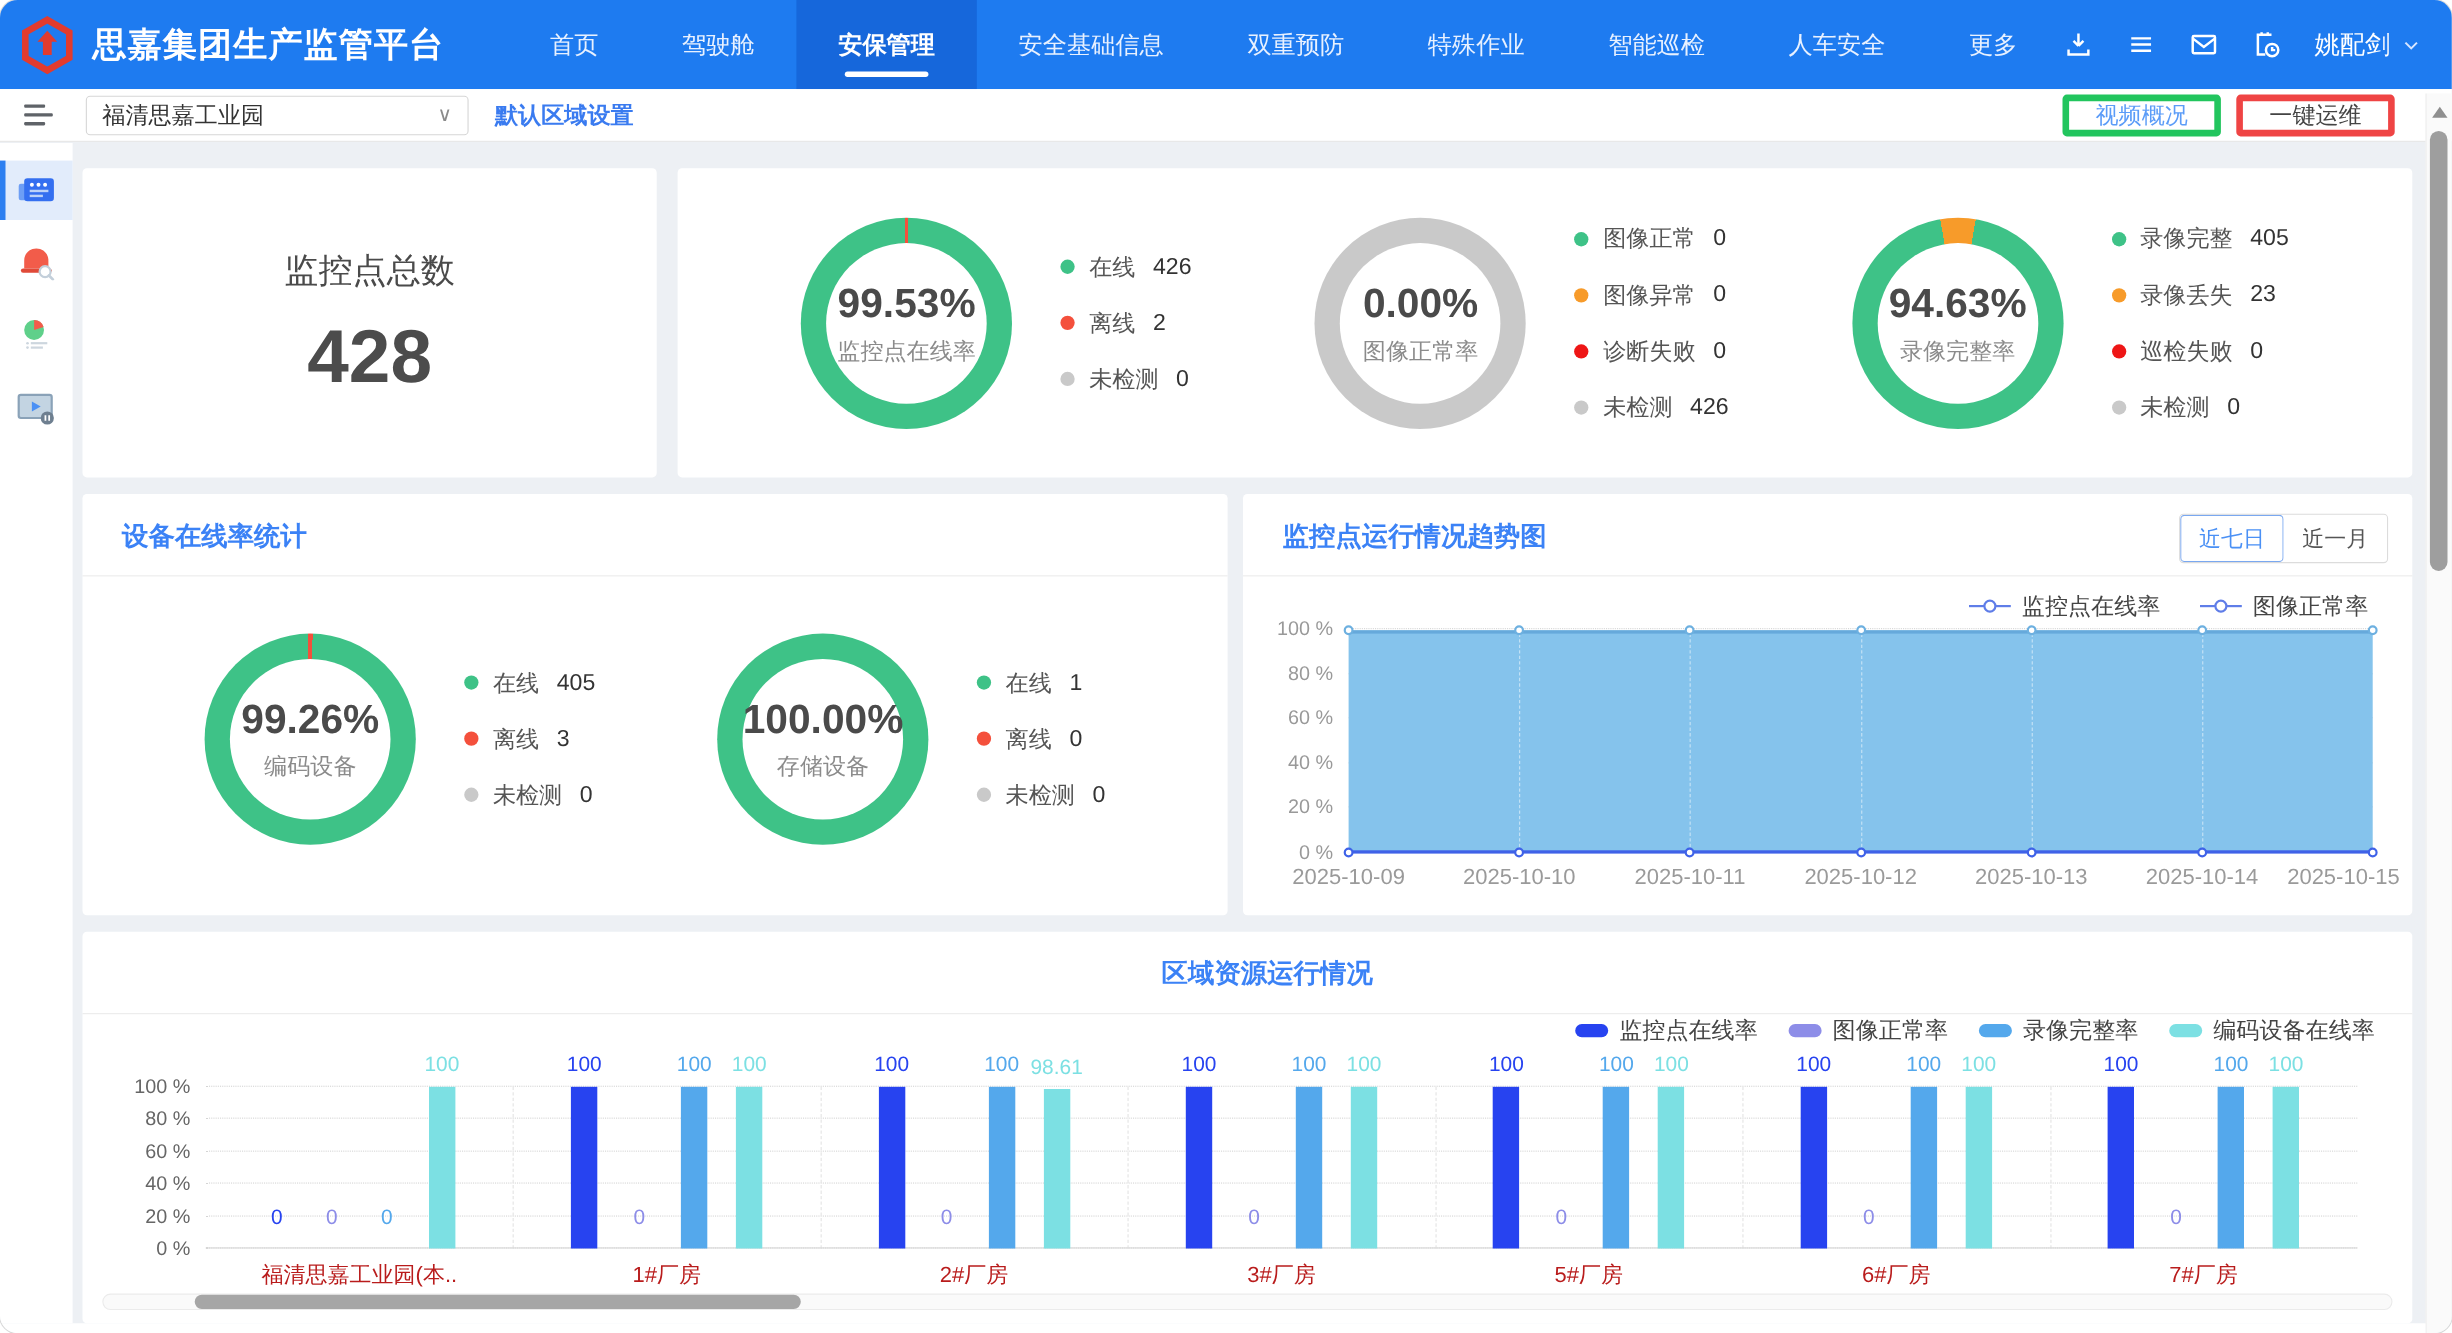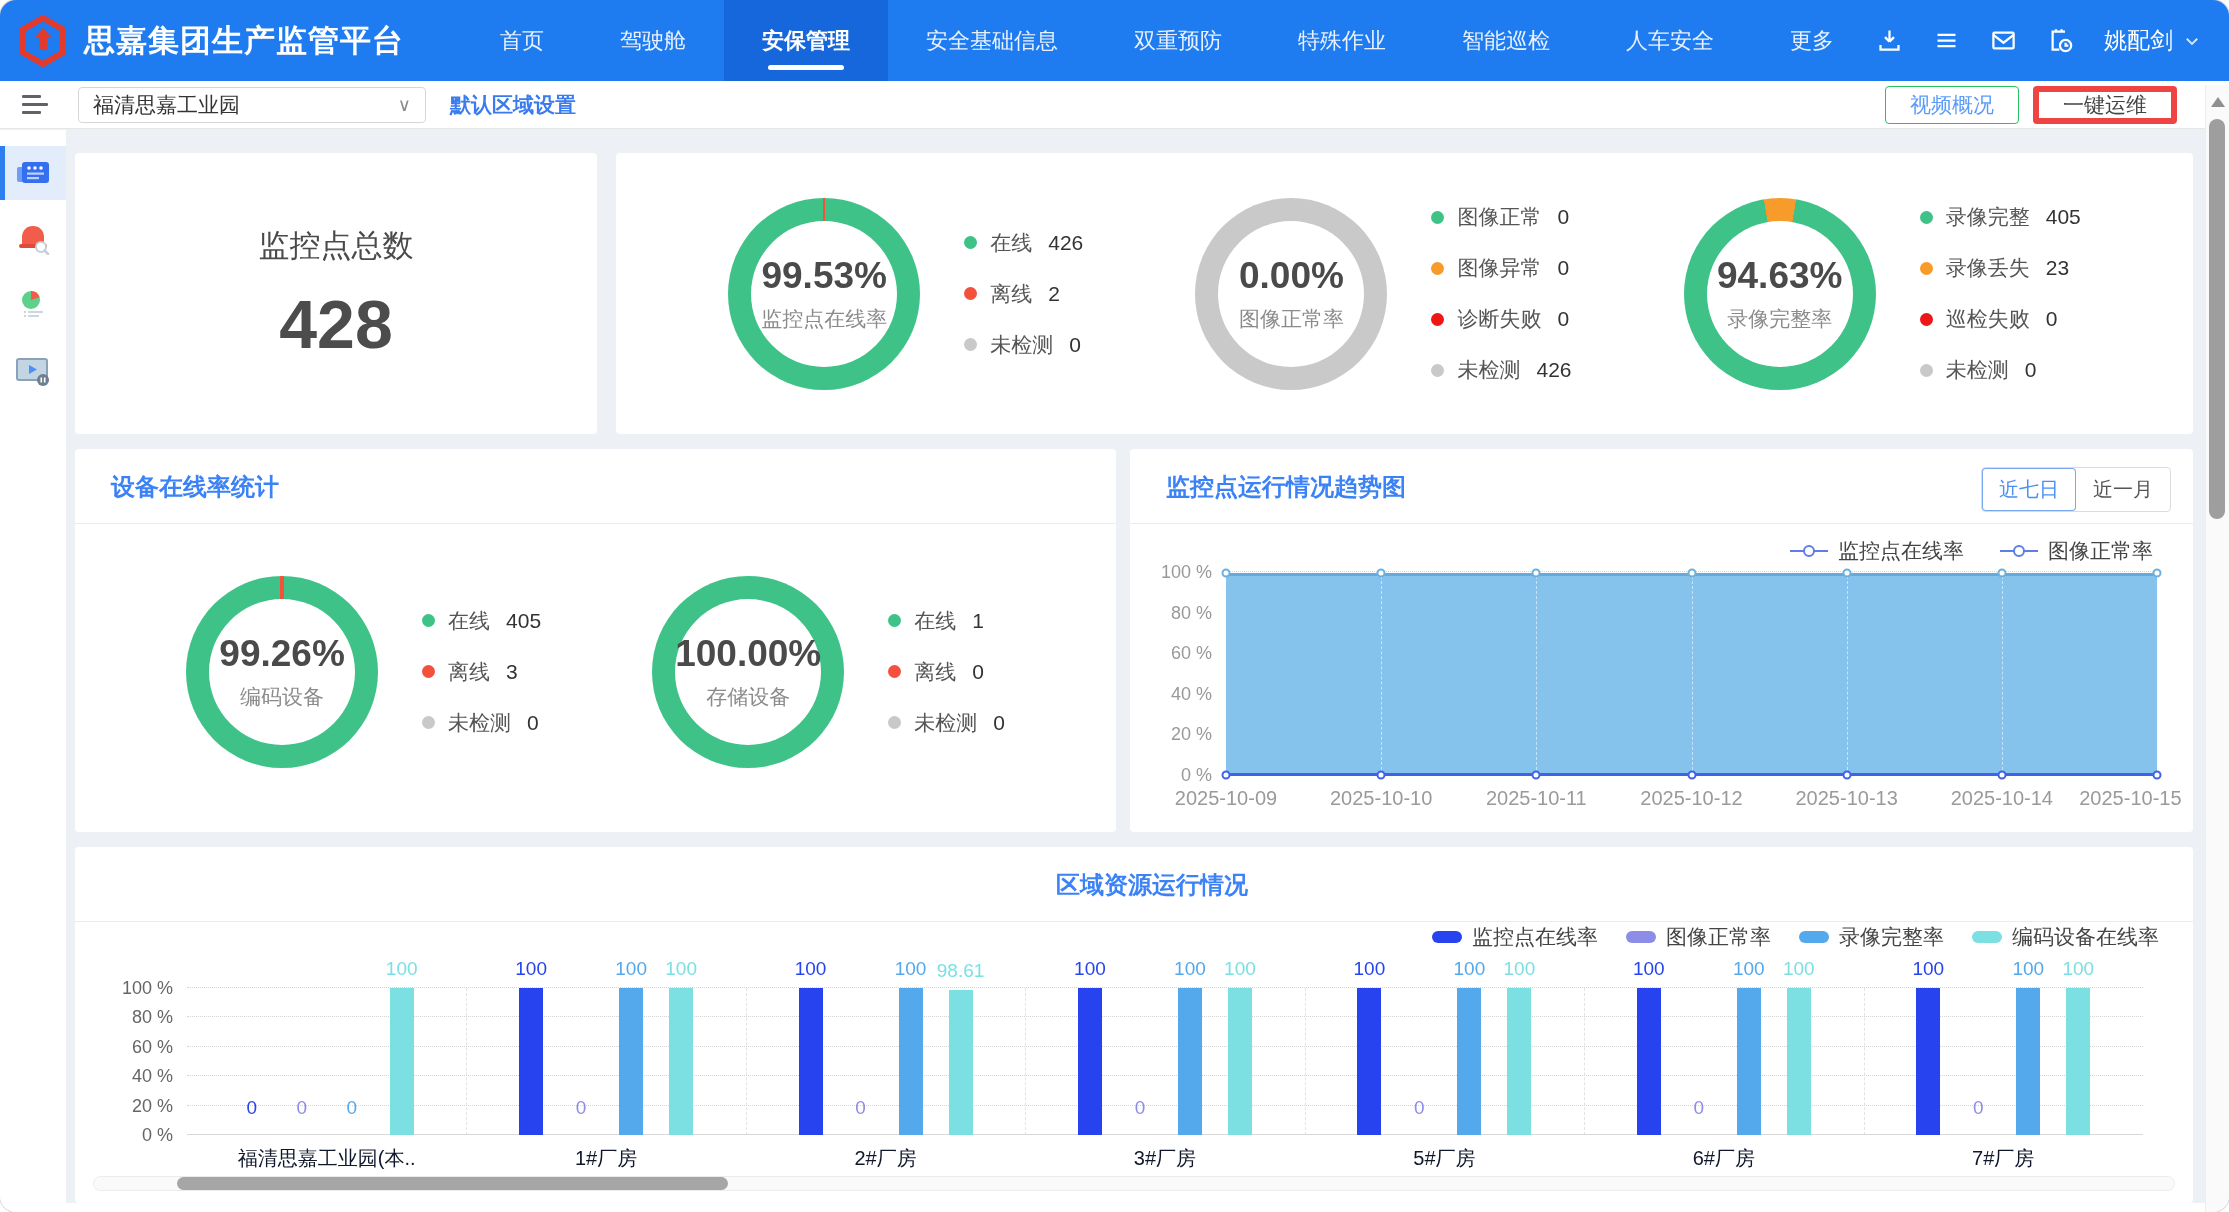--- a/index.html
+++ b/index.html
@@ -47,21 +47,21 @@
     display: flex; align-items: center; justify-content: space-between;
     padding: 0 14px; font-size: 21px; color: #333; background: #fff; cursor: pointer;
   }
   .select-caret { color: #8b8b8b; font-size: 18px; }
   .region-link { margin-left: 24px; color: #3a7bf0; font-size: 21px; font-weight: bold; cursor: pointer; }
   .toolbar-right { position: absolute; right: 52px; display: flex; }
   .btn {
     height: 38px; padding: 0 24px; font-size: 21px; display: flex; align-items: center;
     background: #fff; border-radius: 4px; cursor: pointer; white-space: nowrap;
   }
-  .btn-video { border: 1px solid #22c55e; color: #5b9cf8; }
+  .btn-video { border: 6px solid #22c55e; color: #5b9cf8; }
   .btn-ops { border: 6px solid #ef4444; color: #444; margin-left: 14px; }
   
   .sidebar { position: absolute; left: 0; top: 130px; bottom: 9px; width: 66px; background: #fff; }
   .side-item {
     height: 54px; margin-top: 12px; display: flex; align-items: center; justify-content: center;
     position: relative; cursor: pointer;
   }
   .side-item:first-child { margin-top: 16px; }
   .side-item.active { background: #e2ecfb; }
   .side-item.active::before {
@@ -132,21 +132,21 @@
   .grid-v { position: absolute; top: 0; bottom: 0; border-left: 1px dashed #e3e3e3; }
   .axis-line { position: absolute; left: 0; right: 0; bottom: 0; border-top: 1px solid #d8d8d8; }
   .bar-groups { position: absolute; inset: 0; display: flex; }
   .bar-group { flex: 1; position: relative; display: flex; justify-content: center;
     align-items: flex-end; gap: 26px; height: 100%; }
   .bar-slot { position: relative; width: 24px; height: 100%; }
   .bar { position: absolute; left: 0; right: 0; bottom: 0; }
   .bar-label { position: absolute; left: 50%; transform: translateX(-50%);
     font-size: 19px; white-space: nowrap; }
   .cat-label { position: absolute; top: calc(100% + 10px); left: 50%; transform: translateX(-50%);
-    font-size: 20px; color: #0f172a; white-space: nowrap; }
+    font-size: 20px; color: #b91c1c; white-space: nowrap; }
   .h-scroll { position: absolute; left: 18px; right: 18px; bottom: 12px; height: 15px;
     background: #fafafa; border: 1px solid #ebebeb; border-radius: 8px; cursor: pointer; }
   .h-thumb { position: absolute; left: 4%; width: 26.5%; top: 0; bottom: 0;
     background: #a6a6a6; border-radius: 8px; cursor: grab; }
   
   .v-scroll { position: absolute; right: 0; top: 85px; bottom: 0; width: 24px;
     background: #fafafa; border-left: 1px solid #ededed; }
   .v-arrow-up { position: absolute; top: 12px; left: 50%; transform: translateX(-50%);
     width: 0; height: 0; border-left: 7px solid transparent; border-right: 7px solid transparent;
     border-bottom: 10px solid #8f8f8f; cursor: pointer; }

